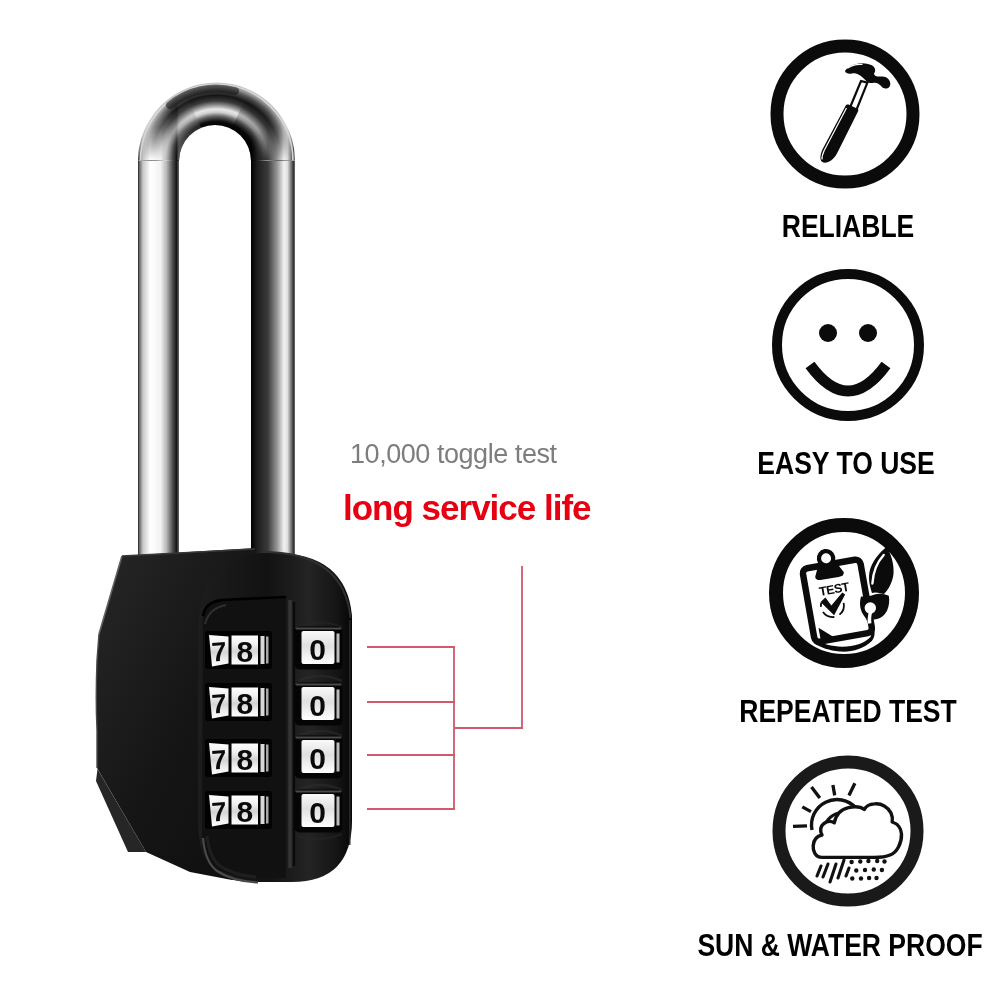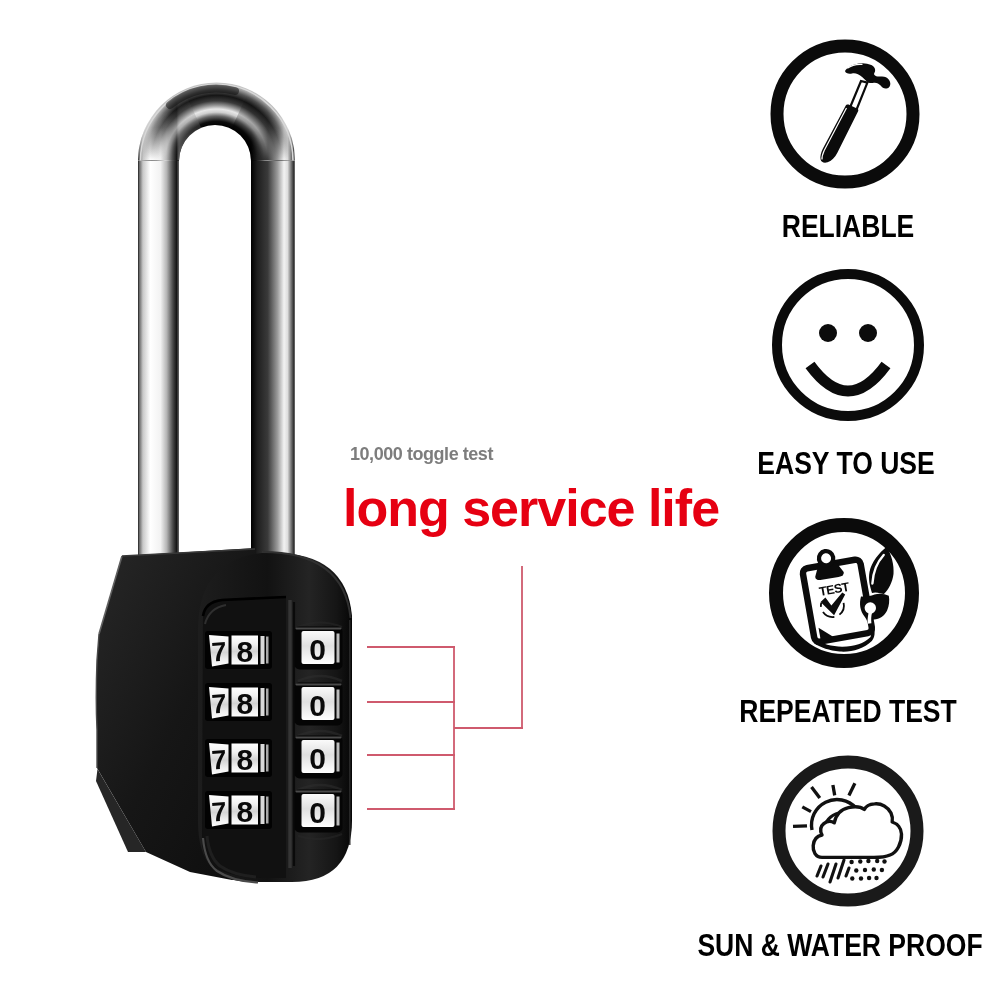--- a/index.html
+++ b/index.html
@@ -335,19 +335,19 @@
         <circle cx="873.8" cy="869.5" r="2.2"></circle>
         <circle cx="881.9" cy="870" r="2.2"></circle>
       <circle cx="852.3" cy="878.5" r="2.2"></circle>
         <circle cx="861" cy="878.5" r="2.2"></circle>
         <circle cx="869.1" cy="878" r="2.2"></circle>
         <circle cx="876.5" cy="878" r="2.2"></circle>
     </g>
   </g>
 </svg>
 
-<div class="abs" style="left:350px;top:441px;font-size:18px;line-height:27px;font-weight:bold;color:#7d7d7d;letter-spacing:-0.45px;">10,000 toggle test</div>
-<div class="abs" style="left:343px;top:482px;font-size:52px;line-height:52px;font-weight:bold;color:#e60012;letter-spacing:-1px;">long service life</div>
+<div class="abs" style="left:350px;top:441px;font-size:27px;line-height:27px;font-weight:normal;color:#7d7d7d;letter-spacing:-0.45px;">10,000 toggle test</div>
+<div class="abs" style="left:343px;top:482px;font-size:35px;line-height:52px;font-weight:bold;color:#e60012;letter-spacing:-1px;">long service life</div>
 
 <div class="lbl" style="left:848px;top:209px;">RELIABLE</div>
 <div class="lbl" style="left:846px;top:446px;">EASY TO USE</div>
 <div class="lbl" style="left:848px;top:694px;">REPEATED TEST</div>
 <div class="lbl" style="left:840px;top:928px;">SUN &amp; WATER PROOF</div>
 
 </body></html>

